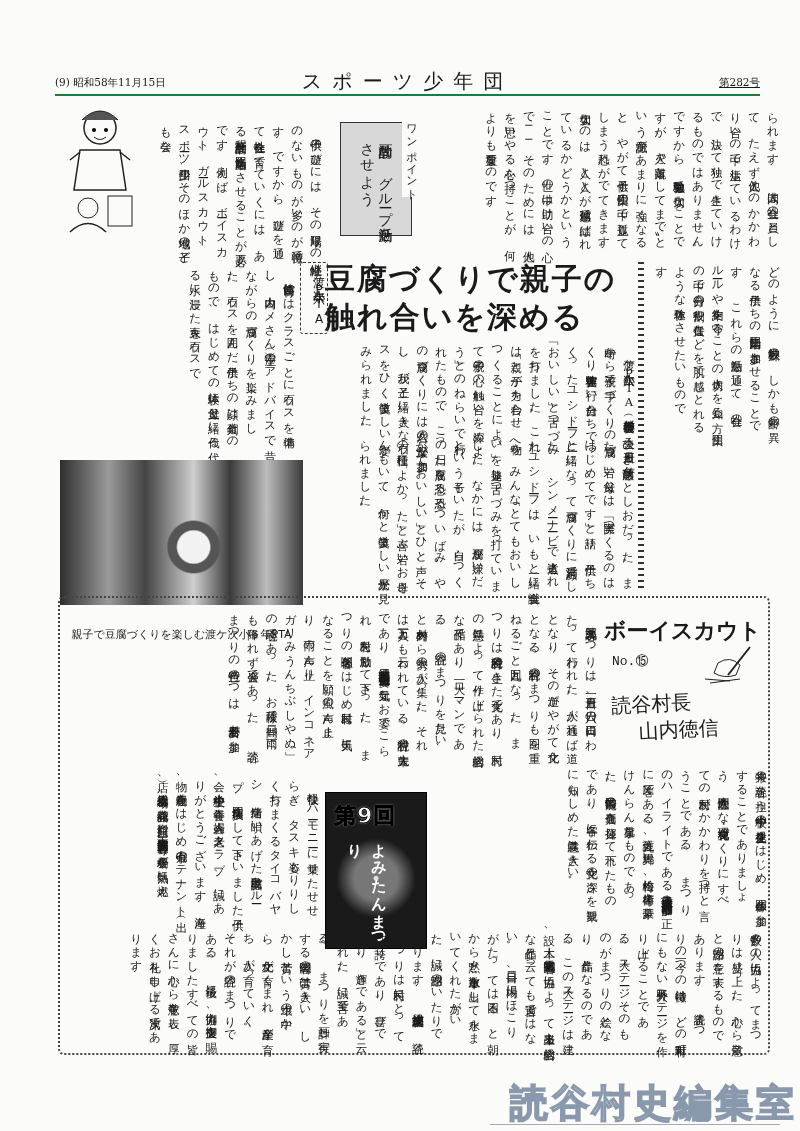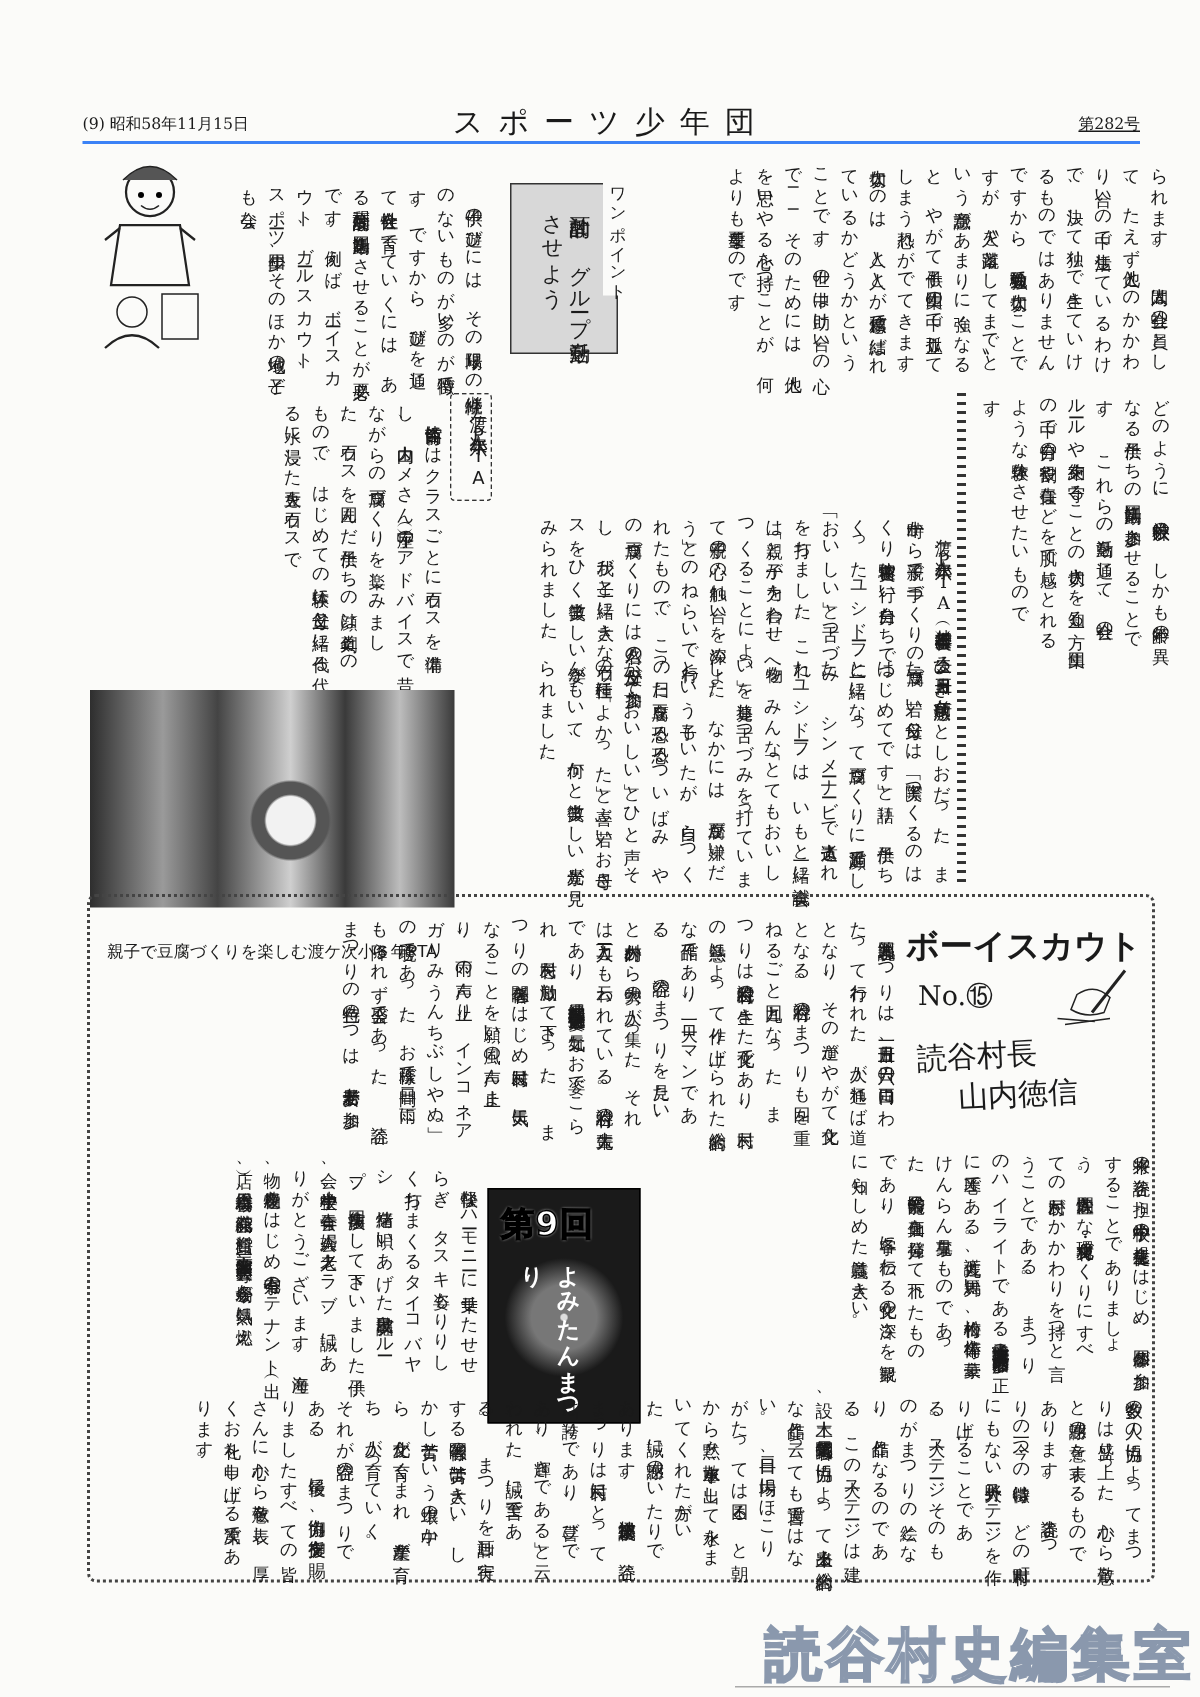--- a/index.html
+++ b/index.html
@@ -2,21 +2,21 @@
 <html><head>
 <meta charset="utf-8">
 <style>
   html,body{margin:0;padding:0;}
   body{width:800px;height:1131px;background:#fbfbf9;position:relative;overflow:hidden;
        font-family:"DejaVu Serif","Liberation Serif",serif;color:#1a1a1a;}
   .abs{position:absolute;}
   .vt{writing-mode:vertical-rl;text-orientation:upright;line-height:1.62;letter-spacing:0.5px;}
   .body-text{font-size:11.6px;}
   
-  #hdr{left:55px;top:68px;width:705px;height:26px;border-bottom:2px solid #3b82f6;}
+  #hdr{left:55px;top:68px;width:705px;height:26px;border-bottom:2px solid #15803d;}
   #hdr .pg{position:absolute;left:0;top:8px;font-size:10.5px;}
   #hdr .ttl{position:absolute;left:0;right:0;top:0;text-align:center;font-size:20px;letter-spacing:10px;font-family:"DejaVu Sans","Liberation Sans",sans-serif;}
   #hdr .iss{position:absolute;right:0;top:8px;font-size:10.5px;text-decoration:underline;}
   
   #onepoint{left:340px;top:122px;width:70px;height:112px;background:#d8d8d8;border:1.5px solid #333;}
   #onepoint .lbl{position:absolute;right:-9px;top:-8px;background:#fbfbf9;font-size:11px;
        font-family:"DejaVu Sans","Liberation Sans",sans-serif;padding:2px 0;}
   #onepoint .txt{position:absolute;right:16px;top:10px;font-size:14px;line-height:1.3;
        font-family:"DejaVu Sans","Liberation Sans",sans-serif;}
   
@@ -28,21 +28,21 @@
   .wavy-v{width:6px;background:repeating-linear-gradient(180deg,#333 0 2px,transparent 2px 6px);}
   
   #photo{left:60px;top:460px;width:243px;height:145px;
      background:radial-gradient(circle at 55% 60%,#f2f2f2 0 10%,#555 11% 16%,transparent 17%),
      linear-gradient(90deg,#2e2e2e,#9a9a9a 20%,#444 35%,#cfcfcf 55%,#3a3a3a 70%,#bdbdbd 85%,#3a3a3a);}
   #caption{left:60px;top:608px;width:243px;text-align:center;font-size:11px;
      font-family:"DejaVu Sans","Liberation Sans",sans-serif;margin-top:19px;}
   
   #frame{left:58px;top:596px;width:708px;height:455px;border:2px dotted #444;border-radius:6px;}
   #diarytitle{left:604px;top:616px;font-size:22px;font-weight:bold;}
-  #diaryno{left:612px;top:652px;font-size:18px;}
+  #diaryno{left:612px;top:652px;font-size:13px;font-family:Liberation Mono, monospace;}
   #sig{left:612px;top:690px;font-size:20px;line-height:1.35;font-family:"DejaVu Serif",serif;
      transform:rotate(-3deg);}
   #fireworks{left:325px;top:792px;width:100px;height:155px;
      background:radial-gradient(circle at 50% 55%,#ddd 0 2%,#777 3% 22%,#1a1a1a 40%),#111;border:1px solid #000;}
   #fireworks .t1{position:absolute;left:8px;top:8px;font-size:22px;font-weight:bold;color:#fff;
      font-family:"DejaVu Sans","Liberation Sans",sans-serif;-webkit-text-stroke:1px #000;
      text-shadow:0 0 2px #fff;letter-spacing:1px;}
   #fireworks .t2{position:absolute;right:35px;top:40px;font-size:15px;font-weight:bold;color:#fff;
      font-family:"DejaVu Sans","Liberation Sans",sans-serif;}
   #watermark{left:510px;top:1078px;font-size:38px;font-weight:bold;letter-spacing:3px;
@@ -82,20 +82,22 @@
     <rect x="48" y="96" width="24" height="30" fill="none" stroke="#222"></rect>
   </svg>
 </div>
 
 <div class="abs vt body-text" style="left:578px;top:258px;height:170px;width:205px;">
   <span>どのように、学校以外の、しかも年齢の異なる子供たちの集団活動に参加させることです。</span><span>　これらの活動を通じて、社会のルールや約束を守ることの大切さを知る一方、集団の中で自分の役割や責任などを肌で感じとれるような体験をさせたいものです。</span>
 </div>
 <div class="abs wavy-v" style="left:638px;top:262px;height:330px;"></div>
 
 <div id="headline" class="abs">
+  <div>豆腐づくりで親子の</div>
+  <div>触れ合いを深める</div>
 </div>
 <div id="kicker" class="abs vt">渡ケ次小六年PTA</div>
 
 <div class="abs vt body-text" style="left:300px;top:338px;height:120px;width:338px;">
   <span>　渡ケ次小六年PTA（仲村渠幸子会長）は去る十一月五日、午前十時から親子で手づくりの豆腐づくり体験実習を行い自分たちでつくったユシドーフに「おいしい」と舌つづみを打ちました。これは「親と子が力を合わせ、物をつくることによって親子の心の触れ合いを深めよう」とのねらいで行われたもので、この日の豆腐づくりには八〇名の父母が参加し、我が子と一緒に大きな石ウスをひく微笑ましい姿がみられました。</span>
 </div>
 <div class="abs vt body-text" style="left:58px;top:262px;height:192px;width:240px;">
   <span>　体育館前にはクラスごとに石ウスを準備し、山内カメさん（宇座）のアドバイスで昔ながらの豆腐づくりを楽しみました。石ウスを囲んだ子供たちの顔は真剣そのもので、はじめての体験に父母と一緒に代る代る水に浸した大豆を石ウスで</span>
 </div>
 <div class="abs vt body-text" style="left:305px;top:432px;height:158px;width:332px;">

